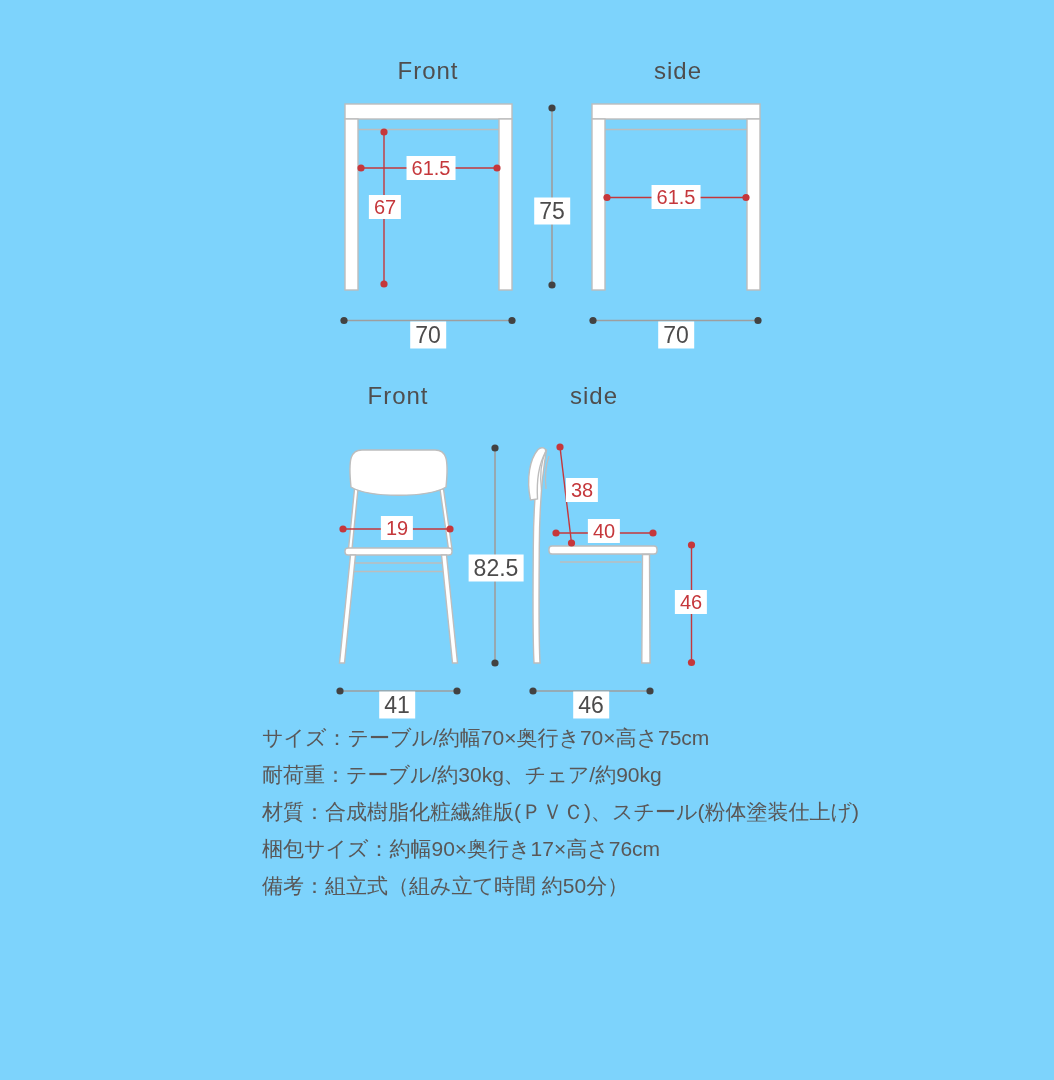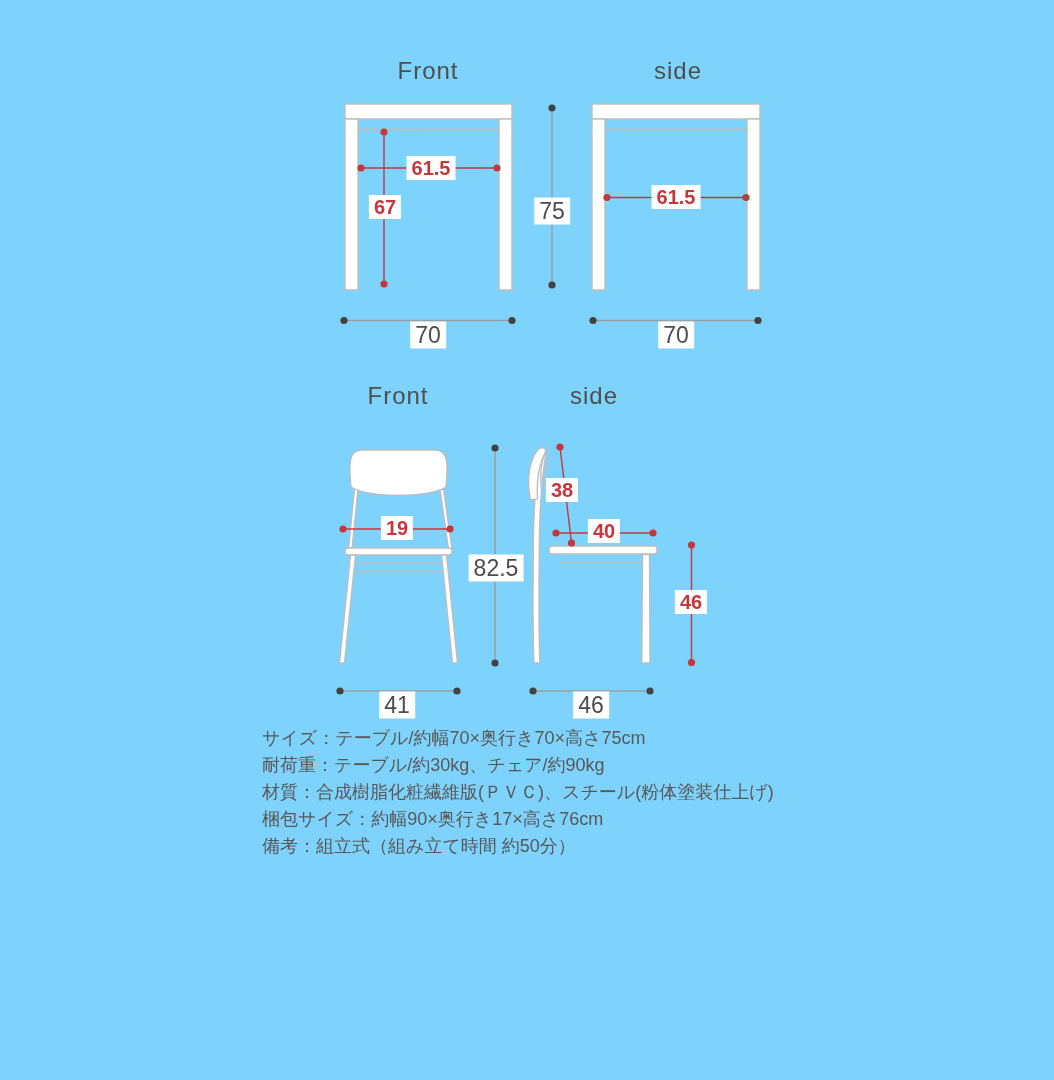--- a/index.html
+++ b/index.html
@@ -12,26 +12,26 @@
   .fur{fill:#ffffff;stroke:#bdbdbd;stroke-width:1.4;}
   .fur-line{fill:none;stroke:#bdbdbd;stroke-width:1.3;}
   
   .dim-red-line{stroke:#c5373b;stroke-width:1.4;}
   .dim-gray-line{stroke:#9e9e9e;stroke-width:1.6;}
   .dot-red{fill:#c5373b;}
   .dot-gray{fill:#424242;}
   
   .lbl{position:absolute;transform:translate(-50%,-50%);background:#fff;white-space:nowrap;line-height:1;}
   .view-title{font-size:24px;color:#4f4e4e;letter-spacing:1px;background:transparent;}
-  .dim-red{font-size:20px;color:#c5373b;padding:2px 5px;font-weight:bold;}
+  .dim-red{font-size:20px;color:#c5373b;padding:2px 5px;}
   .dim-gray{font-size:23px;color:#4c4b4b;padding:2px 5px;margin-top:16px;}
   
   .specs{
-    position:absolute;left:262px;top:729px;display:flex;flex-direction:column;gap:9px;
-    font-size:18px;line-height:18px;color:#595757;
+    position:absolute;left:262px;top:729px;display:flex;flex-direction:column;gap:19px;
+    font-size:21px;line-height:18px;color:#595757;
   }
   .spec-line{white-space:nowrap;}
   .spec-line.indent{margin-left:76px;}
 </style>
 </head>
 <body>
 
 <div class="canvas">
 
   <svg width="1054" height="1080" viewBox="0 0 1054 1080">
@@ -134,21 +134,21 @@
   <span class="lbl dim-red" style="left:431px;top:168px">61.5</span>
   <span class="lbl dim-red" style="left:385px;top:207px">67</span>
   <span class="lbl dim-gray" style="left:428px;top:319px">70</span>
   <span class="lbl dim-gray" style="left:552px;top:195px">75</span>
   <span class="lbl dim-red" style="left:676px;top:197px">61.5</span>
   <span class="lbl dim-gray" style="left:676px;top:319px">70</span>
 
   <span class="lbl dim-red" style="left:397px;top:528px">19</span>
   <span class="lbl dim-gray" style="left:496px;top:552px">82.5</span>
   <span class="lbl dim-gray" style="left:397px;top:689px">41</span>
-  <span class="lbl dim-red" style="left:562px;top:490px">38</span>
+  <span class="lbl dim-red" style="left:582px;top:490px">38</span>
   <span class="lbl dim-red" style="left:604px;top:531px">40</span>
   <span class="lbl dim-red" style="left:691px;top:602px">46</span>
   <span class="lbl dim-gray" style="left:591px;top:689px">46</span>
 
   <div class="specs">
     <div class="spec-line">サイズ：テーブル/約幅70×奥行き70×高さ75cm</div>
     <div class="spec-line">耐荷重：テーブル/約30kg、チェア/約90kg</div>
     <div class="spec-line">材質：合成樹脂化粧繊維版(ＰＶＣ)、スチール(粉体塗装仕上げ)</div>
     <div class="spec-line">梱包サイズ：約幅90×奥行き17×高さ76cm</div>
     <div class="spec-line">備考：組立式（組み立て時間 約50分）</div>

